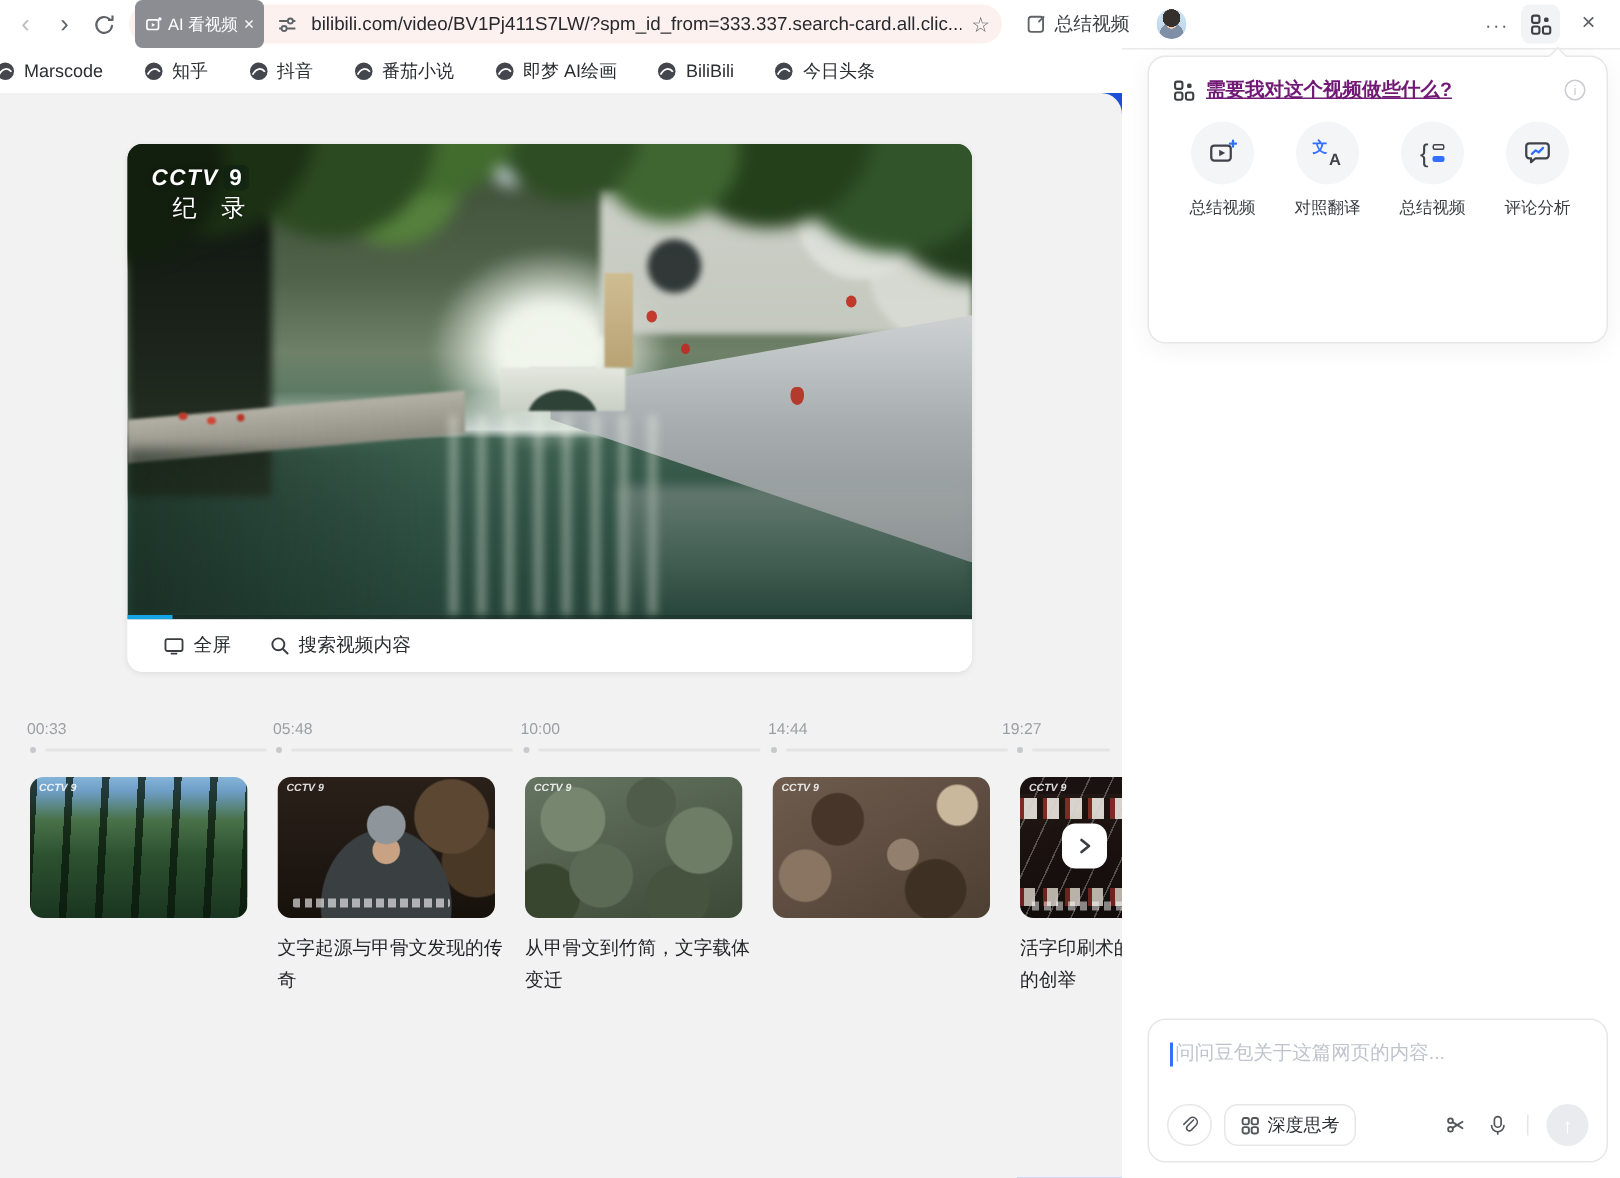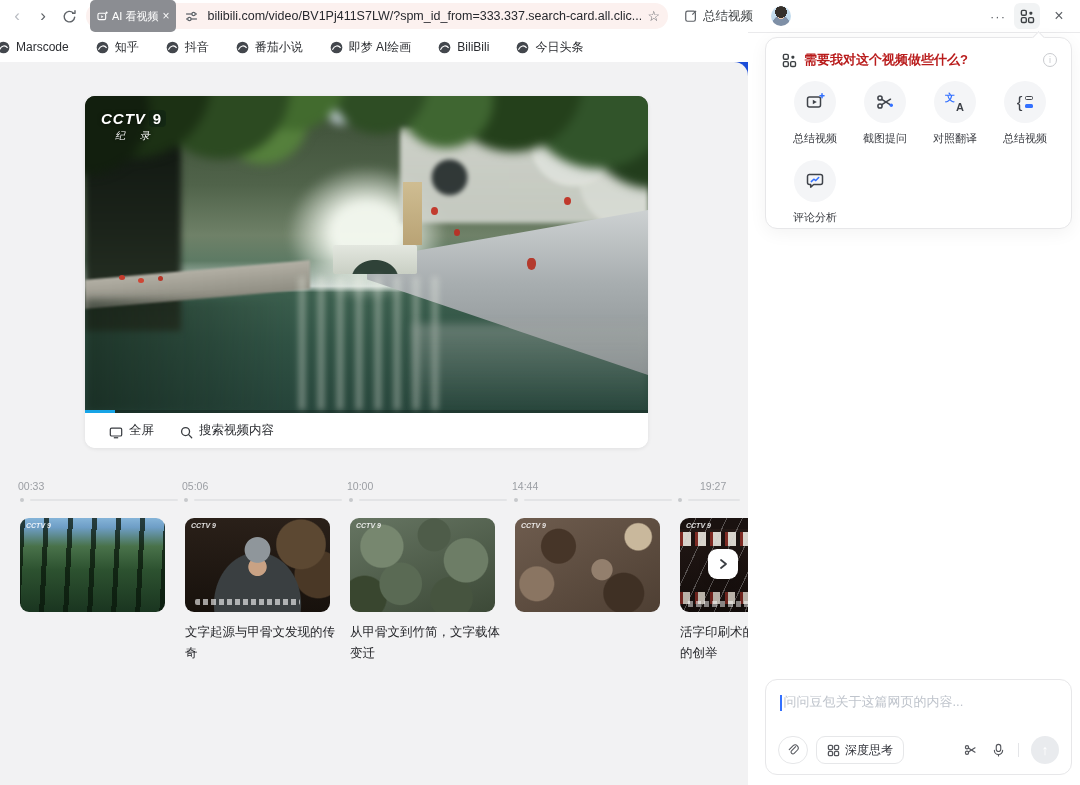--- a/index.html
+++ b/index.html
@@ -100,27 +100,27 @@
   .lant3 { left:85%; top:32%; width:7px; height:8px; background:#c0392b; filter:blur(.5px); }
   .lant4 { left:78.5%; top:51%; width:9px; height:12px; background:#b43a2d; border-radius:40% 40% 50% 50%; filter:blur(.4px); }
   .flw1 { left:6%; top:56.5%; width:6px; height:5px; background:#c43b2c; filter:blur(.6px); }
   .flw2 { left:9.5%; top:57.5%; width:6px; height:5px; background:#cf4634; filter:blur(.6px); }
   .flw3 { left:13%; top:56.8%; width:5px; height:5px; background:#b83527; filter:blur(.6px); }
   .wm { position:absolute; left:16px; top:14px; color:#fff; }
   .wm1 { font-size:15px; font-weight:700; font-style:italic; letter-spacing:1px;
     text-shadow:0 0 4px rgba(0,0,0,.55); }
   .wm1 .n9 { display:inline-block; font-style:normal; background:rgba(10,30,20,.45);
     border-radius:4px; padding:0 4px; margin-left:3px; }
-  .wm2 { font-size:10px; letter-spacing:6px; margin:2px 0 6px 14px; text-shadow:0 0 3px rgba(0,0,0,.6);font-style:italic; }
+  .wm2 { font-size:16px; letter-spacing:6px; margin:2px 0 6px 14px; text-shadow:0 0 3px rgba(0,0,0,.6); }
   .ptrack { position:absolute; left:0; bottom:0; width:100%; height:3px; background:rgba(0,0,0,.18); }
   .pbar { position:absolute; left:0; bottom:0; width:30px; height:3px; background:#17a4e6; }
   .vtools { position:absolute; left:0; bottom:0; width:563px; height:35px; display:flex;
     align-items:center; gap:26px; padding-left:24px; font-size:12.5px; color:#2a2c30;
     border-radius:0 0 10px 10px; background:#fff; }
-  .vtool { display:flex; align-items:flex-end; gap:6px; }
+  .vtool { display:flex; align-items:center; gap:6px; }
 
   
   .tl-label { position:absolute; font-size:10.5px; color:#9b9ea3; top:418px; }
   .tl-dot { position:absolute; top:436px; width:4px; height:4px; border-radius:50%; background:#c7c9cc; }
   .tl-line { position:absolute; top:437px; height:2px; background:#e3e4e6; border-radius:1px; }
 
   
   .thumb { position:absolute; top:456px; width:145px; height:94px; border-radius:9px; overflow:hidden; }
   .thumb .twm { position:absolute; left:6px; top:4px; color:rgba(255,255,255,.85); font-size:7px;
     font-weight:700; font-style:italic; line-height:8px; }
@@ -166,21 +166,21 @@
     justify-content:center; }
 
   
   .sidebar { position:absolute; left:748px; top:32px; width:332px; height:753px; background:#fff;
     border-top:1px solid #eaeaec; }
   .panel { position:absolute; left:17px; top:4px; width:307px; height:192px; background:#fff;
     border:1px solid #e7e7e9; border-radius:12px; box-shadow:0 4px 18px rgba(0,0,0,.05); }
   .panel .caret { position:absolute; top:-5.5px; left:268px; width:9px; height:9px; background:#fff;
     border-left:1px solid #e7e7e9; border-top:1px solid #e7e7e9; transform:rotate(45deg); }
   .phead { display:flex; align-items:center; gap:7px; padding:13px 14px 0 16px; }
-  .ptitle { font-size:13px; color:#b91c1c; font-weight:600; flex:1; }
+  .ptitle { font-size:13px; color:#701a75; font-weight:600; flex:1;text-decoration:underline; }
   .infoicon { width:14px; height:14px; border:1.2px solid #c9cbcf; border-radius:50%;
     color:#c9cbcf; font-size:9px; display:flex; align-items:center; justify-content:center; }
   .actions { display:flex; flex-wrap:wrap; padding:12px 0 0 14px; }
   .action { width:70px; display:flex; flex-direction:column; align-items:center; margin-bottom:14px; }
   .acircle { width:42px; height:42px; border-radius:50%; background:#f4f5f7; display:flex;
     align-items:center; justify-content:center; }
   .alabel { font-size:11px; color:#3a3c42; margin-top:8px; white-space:nowrap; }
   .tricon { position:relative; width:20px; height:20px; }
   .tricon .zh { position:absolute; left:0; top:-1px; font-size:10px; font-weight:700; color:#3370ff; }
   .tricon .en { position:absolute; right:1px; bottom:-1px; font-size:11px; font-weight:700; color:#3f434a; }
@@ -358,24 +358,24 @@
             <svg width="13" height="13" viewBox="0 0 14 14">
               <circle cx="6" cy="6" r="4.3" fill="none" stroke="#3a3d42" stroke-width="1.4"></circle>
               <line x1="9.3" y1="9.3" x2="12.6" y2="12.6" stroke="#3a3d42" stroke-width="1.4" stroke-linecap="round"></line>
             </svg>
             <span>搜索视频内容</span>
           </div>
         </div>
       </div>
 
       <div class="tl-label" style="left:18px">00:33</div>
-      <div class="tl-label" style="left:182px">05:06</div>
+      <div class="tl-label" style="left:182px">05:48</div>
       <div class="tl-label" style="left:347px">10:00</div>
       <div class="tl-label" style="left:512px">14:44</div>
-      <div class="tl-label" style="left:700px">19:27</div>
+      <div class="tl-label" style="left:668px">19:27</div>
       <div class="tl-dot" style="left:20px"></div>
       <div class="tl-dot" style="left:184px"></div>
       <div class="tl-dot" style="left:349px"></div>
       <div class="tl-dot" style="left:514px"></div>
       <div class="tl-dot" style="left:678px"></div>
       <div class="tl-line" style="left:30px;width:148px"></div>
       <div class="tl-line" style="left:194px;width:148px"></div>
       <div class="tl-line" style="left:359px;width:148px"></div>
       <div class="tl-line" style="left:524px;width:148px"></div>
       <div class="tl-line" style="left:688px;width:52px"></div>
@@ -432,32 +432,20 @@
               <rect x="2.5" y="5" width="13" height="10" rx="2" fill="none" stroke="#3f434a" stroke-width="1.5"></rect>
               <path d="M7.8 7.8 l4 2.2 -4 2.2 z" fill="#3f434a"></path>
               <line x1="17" y1="1.8" x2="17" y2="5.8" stroke="#3370ff" stroke-width="1.5" stroke-linecap="round"></line>
               <line x1="15" y1="3.8" x2="19" y2="3.8" stroke="#3370ff" stroke-width="1.5" stroke-linecap="round"></line>
             </svg>
           </div>
           <div class="alabel">总结视频</div>
         </div>
         <div class="action">
           <div class="acircle">
-            <svg width="20" height="20" viewBox="0 0 20 20">
-              <circle cx="5" cy="6" r="2.1" fill="none" stroke="#3f434a" stroke-width="1.5"></circle>
-              <circle cx="5" cy="14" r="2.1" fill="none" stroke="#3f434a" stroke-width="1.5"></circle>
-              <line x1="6.8" y1="7.3" x2="15.5" y2="12.8" stroke="#3f434a" stroke-width="1.5" stroke-linecap="round"></line>
-              <line x1="6.8" y1="12.7" x2="15.5" y2="7.2" stroke="#3f434a" stroke-width="1.5" stroke-linecap="round"></line>
-              <circle cx="16.3" cy="13.3" r="1.7" fill="#3370ff"></circle>
-            </svg>
-          </div>
-          <div class="alabel">截图提问</div>
-        </div>
-        <div class="action">
-          <div class="acircle">
             <div class="tricon">
               <span class="zh">文</span>
               <span class="en">A</span>
             </div>
           </div>
           <div class="alabel">对照翻译</div>
         </div>
         <div class="action">
           <div class="acircle">
             <div class="braceicon">

